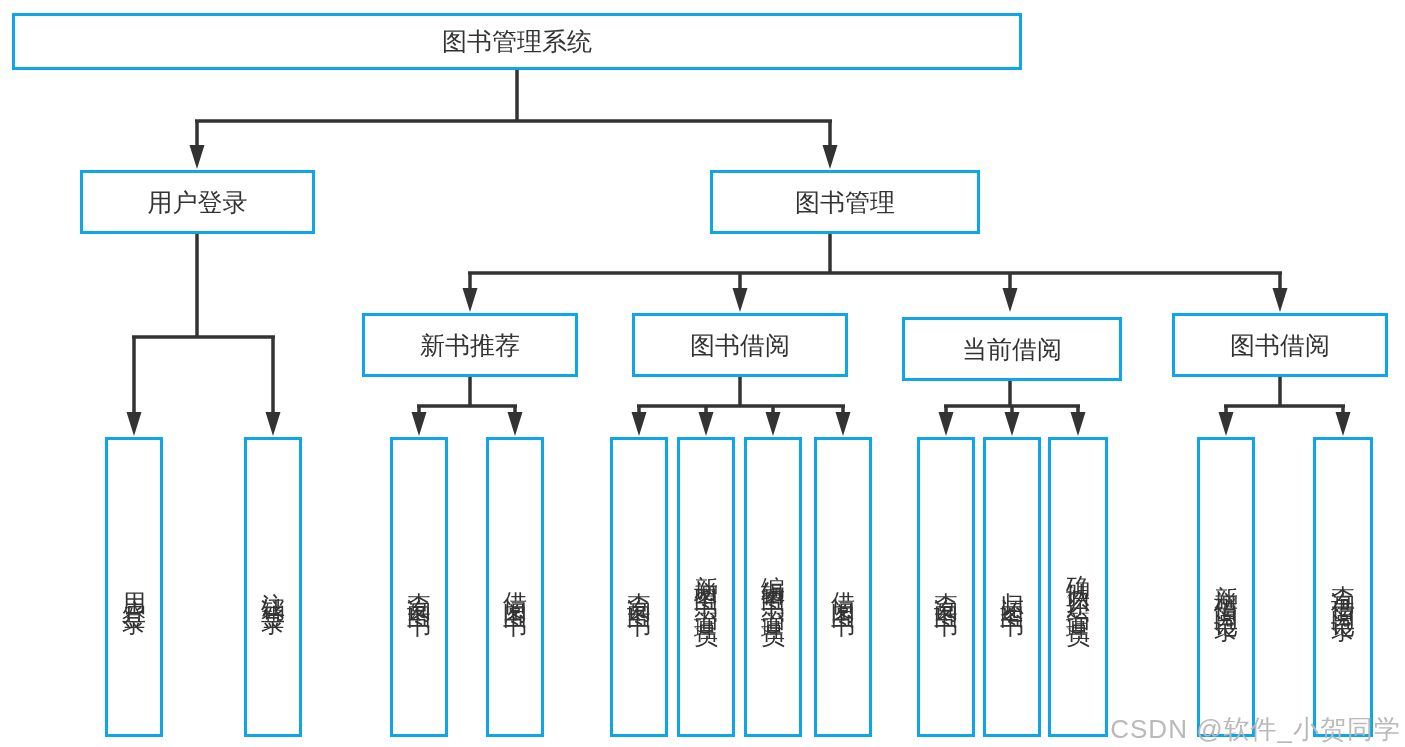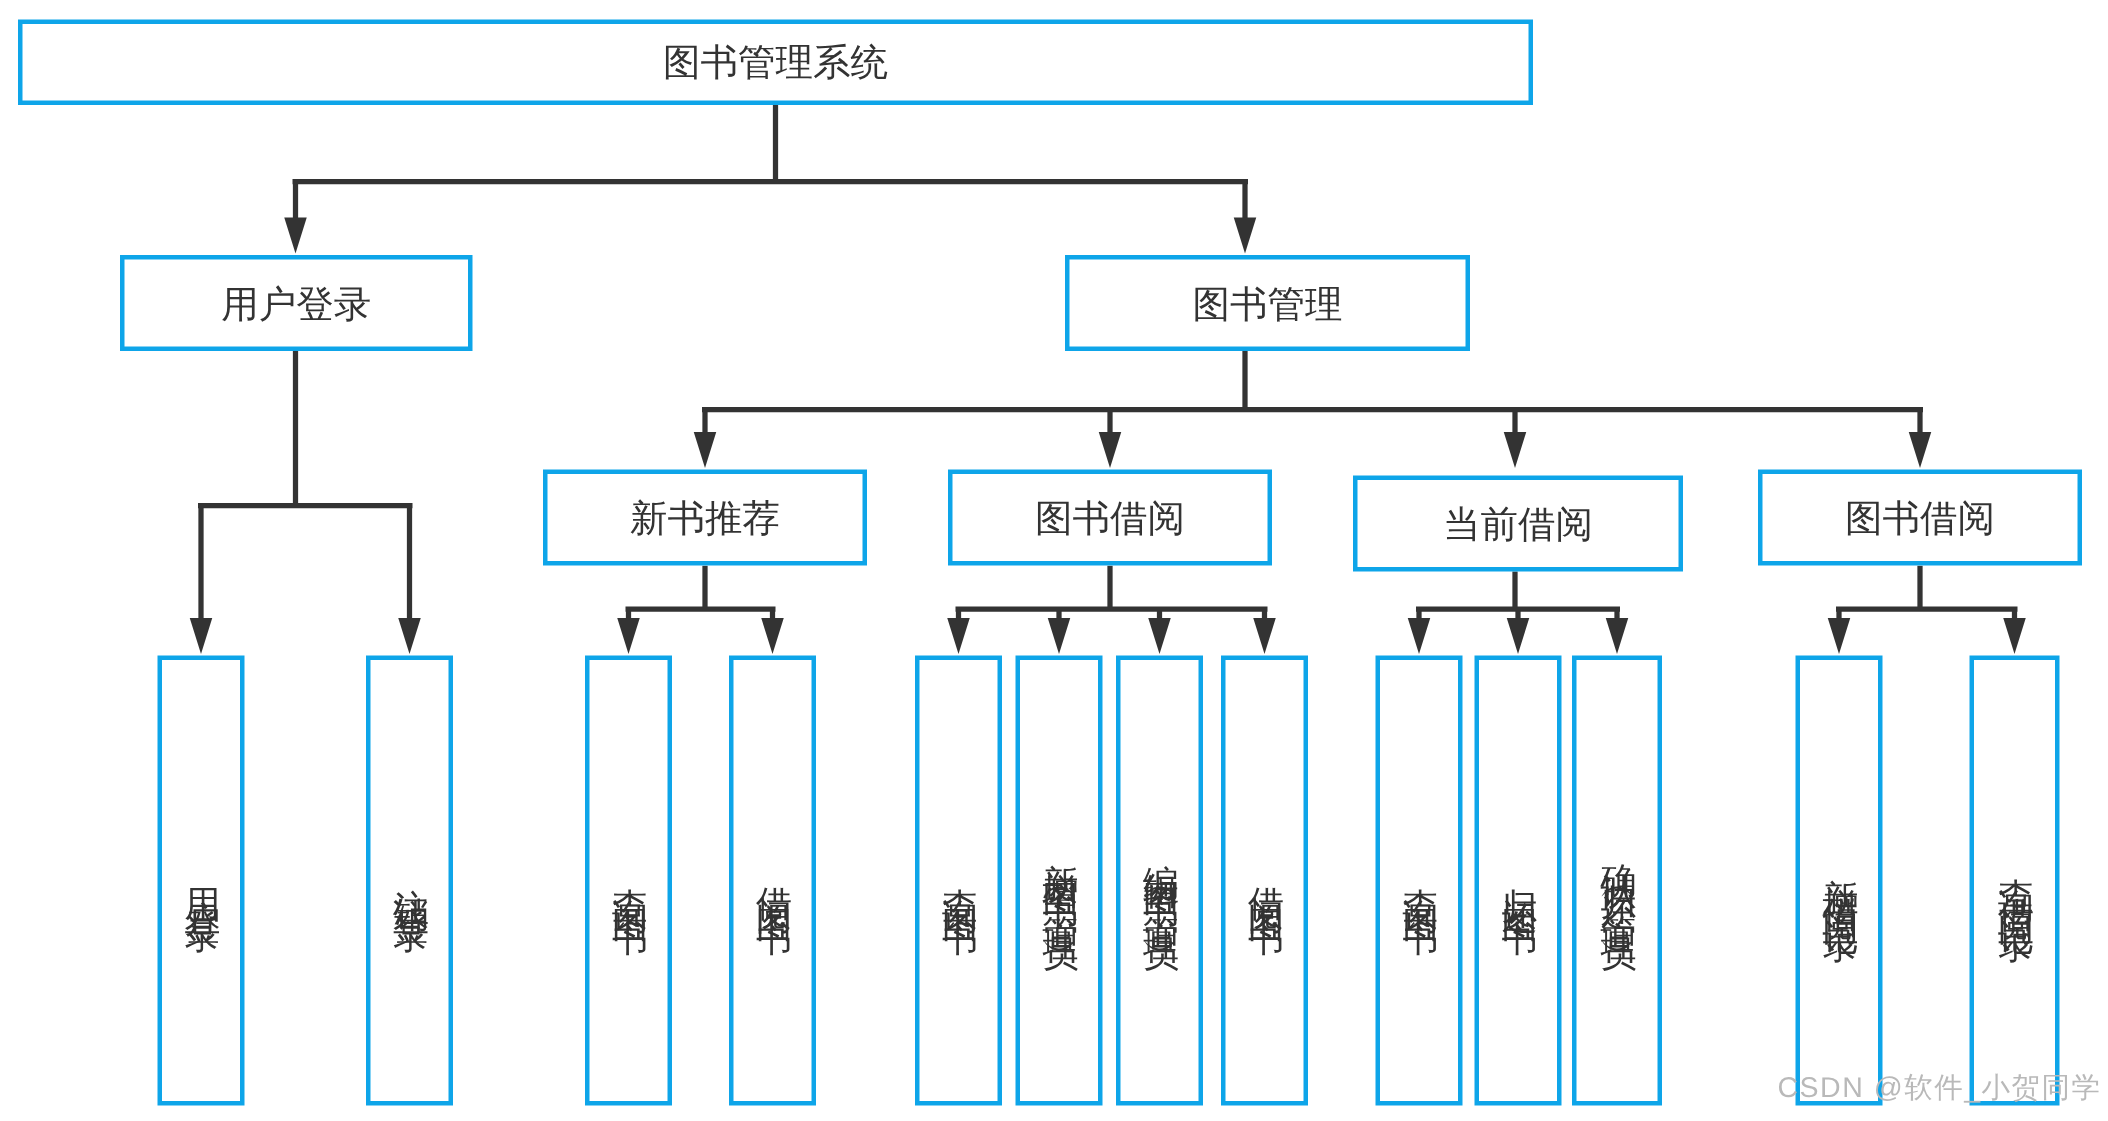--- a/index.html
+++ b/index.html
@@ -35,21 +35,21 @@
     text-orientation: upright;
     font-size: 24px;
     letter-spacing: 7px;
     color: #333333;
     line-height: 1;
   }
   .watermark {
     position: absolute;
     right: 4px;
     top: 712px;
-    font-size: 19px;
+    font-size: 26px;
     letter-spacing: 1px;
     color: #b9b9b9;
     z-index: 5;
     white-space: nowrap;
   }
 </style>
 </head>
 <body>
 
 <div class="canvas">

